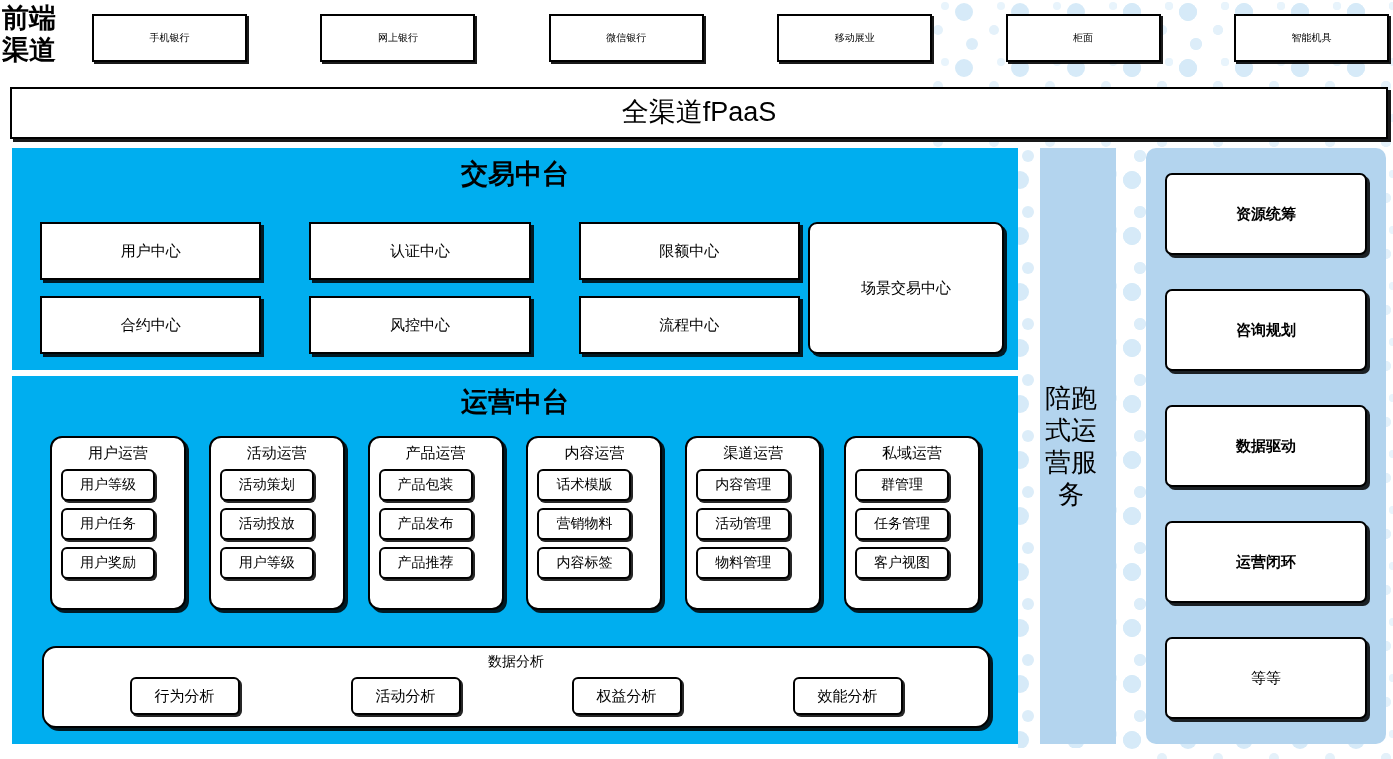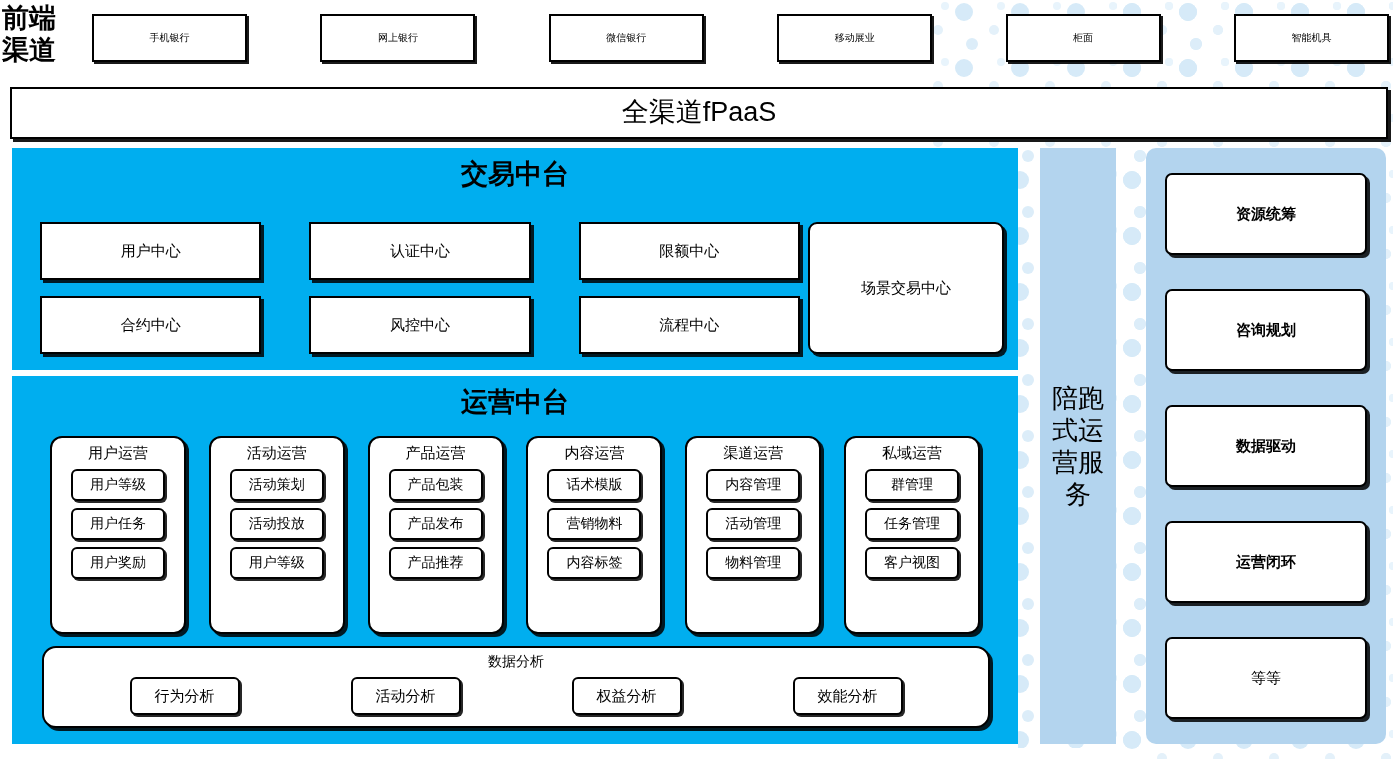--- a/index.html
+++ b/index.html
@@ -134,42 +134,42 @@
   
   #ops-cols {
     position: absolute;
     left: 38px; top: 60px;
     width: 930px; height: 198px;
     display: flex;
     justify-content: space-between;
   }
   .ops-col {
     width: 136px;
-    height: 198px;
+    height: 174px;
     background: #ffffff;
     border: 2px solid #000000;
     border-radius: 12px;
     box-shadow: 3px 3px 0 rgba(0,0,0,0.85);
     box-sizing: border-box;
     padding: 6px 9px 8px 9px;
     display: flex;
     flex-direction: column;
     align-items: center;
   }
   .ops-col-title {
     font-size: 15px;
     margin-bottom: 6px;
     white-space: nowrap;
   }
   .ops-items {
     display: flex;
     flex-direction: column;
     gap: 7px;
     width: 100%;
-    align-items: center;
+    align-items: flex-start;
   }
   .ops-item {
     width: 94px;
     height: 32px;
     background: #ffffff;
     border: 2px solid #000000;
     border-radius: 6px;
     box-shadow: 2px 2px 0 rgba(0,0,0,0.85);
     box-sizing: border-box;
     display: flex;
@@ -212,21 +212,21 @@
 
   
   #service-strip {
     position: absolute;
     left: 1040px; top: 148px;
     width: 76px; height: 596px;
     background: #B3D4EE;
     z-index: 2;
     display: flex;
     align-items: center;
-    justify-content: center;
+    justify-content: flex-start;
   }
   #service-strip-text {
     font-size: 26px;
     font-weight: normal;
     line-height: 32px;
     text-align: center;
     width: 62px;
     word-break: break-all;
     color: #000000;
   }

